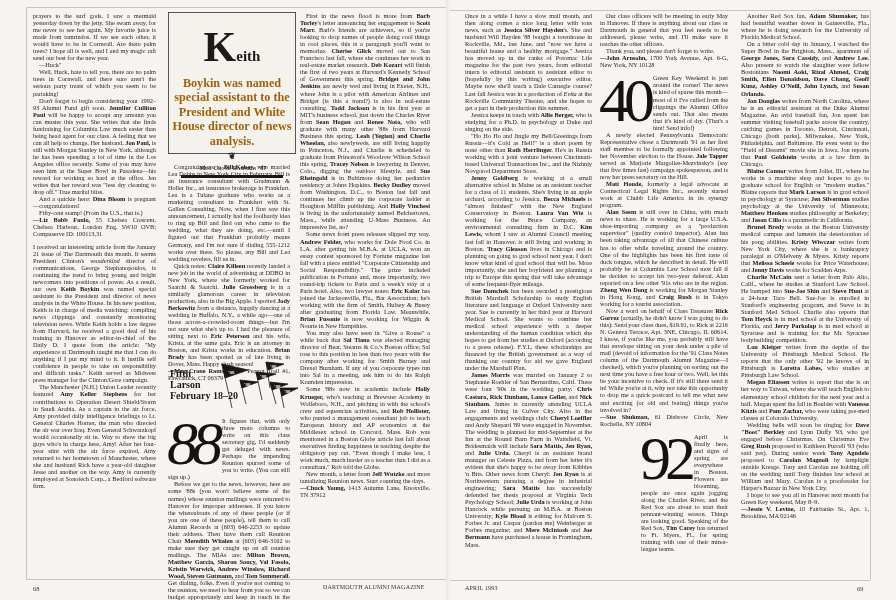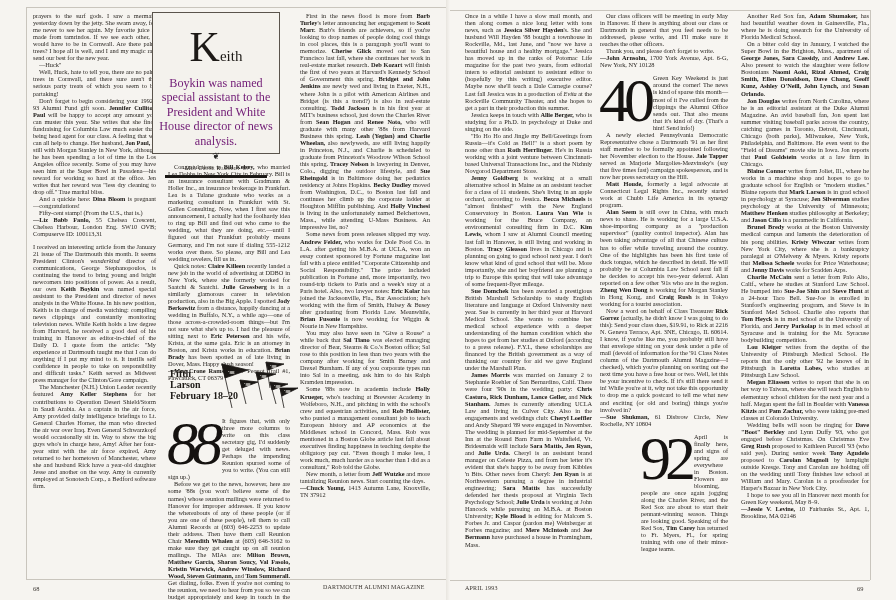--- a/index.html
+++ b/index.html
@@ -26,25 +26,25 @@
   .c5 { left: 600px; top: 12px; width: 128px; }
   .c6 { left: 741px; top: 12px; width: 128px; }
 
   .dropcap { float: left; font-family: "Liberation Serif", serif; font-weight: normal; color: #151210; line-height: 0.78; margin: 0 3px 0 -1px; letter-spacing: -6px; }
   .dc87 { font-size: 62px; margin-top: 2px; margin-right: 5px; }
   .dc88 { font-size: 62px; margin-top: 2px; margin-right: 5px; font-style: italic; }
   .dc90 { font-size: 62px; margin-top: 1px; margin-right: 5px; }
   .dc91 { font-size: 62px; margin-top: 2px; margin-right: 4px; }
   .dc92 { font-size: 62px; margin-top: 1px; margin-right: 4px; }
 
-  .pullquote { position: absolute; left: 152px; top: 12px; width: 128px; height: 142px; border: 1px solid #5a544c; background: #f4f2ed; text-align: center; }
+  .pullquote { position: absolute; left: 168px; top: 12px; width: 128px; height: 142px; border: 1px solid #5a544c; background: #f4f2ed; text-align: center; font-weight: bold; }
   .pq-big { font-size: 38px; line-height: 36px; margin-top: 16px; color: #1d1a17; }
   .pq-big .bigk { font-size: 42px; }
   .pq-big .rest { font-size: 15px; letter-spacing: 0; }
-  .pq-text { font-size: 12.2px; line-height: 14.4px; color: #701a75; margin-top: 2px; }
+  .pq-text { font-size: 12.2px; line-height: 14.4px; color: #a16207; margin-top: 2px; }
   .pq-orn { font-size: 9px; margin-top: 3px; color: #222; }
   .pq-credit { font-size: 6px; letter-spacing: 0.3px; margin-top: 4px; font-variant: small-caps; }
   .pq-bar { width: 102px; height: 3px; background: #1a1714; margin: 4px auto 0; }
 
   .reunion { position: absolute; left: 170px; top: 362px; width: 130px; height: 52px; }
   .reunion-text { position: absolute; left: 0; top: 6px; font-size: 10px; line-height: 11px; font-weight: bold; color: #1d1a17; }
   .pennants { position: absolute; left: 48px; top: -4px; width: 80px; height: 52px; }
 
   .folio { position: absolute; font-size: 6.4px; color: #3a3530; }
   .footer-mag { position: absolute; font-size: 6px; letter-spacing: 0.2px; color: #3a3530; }

